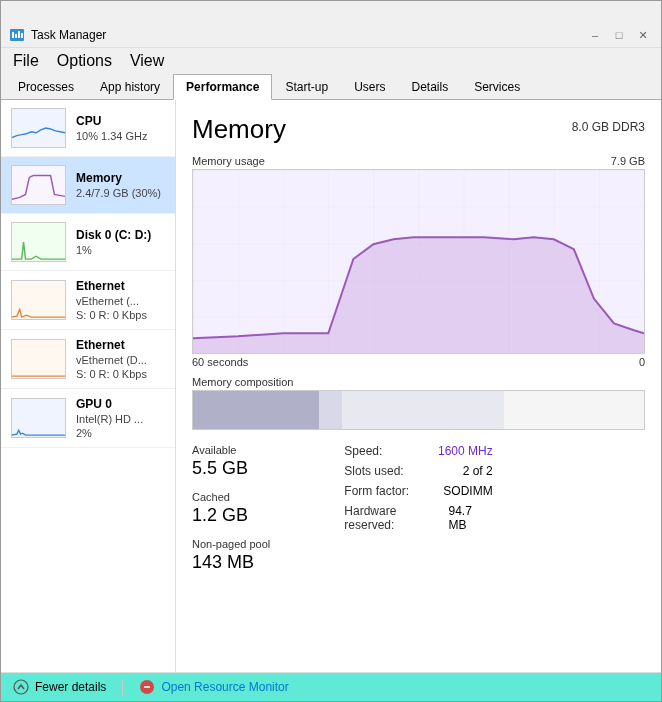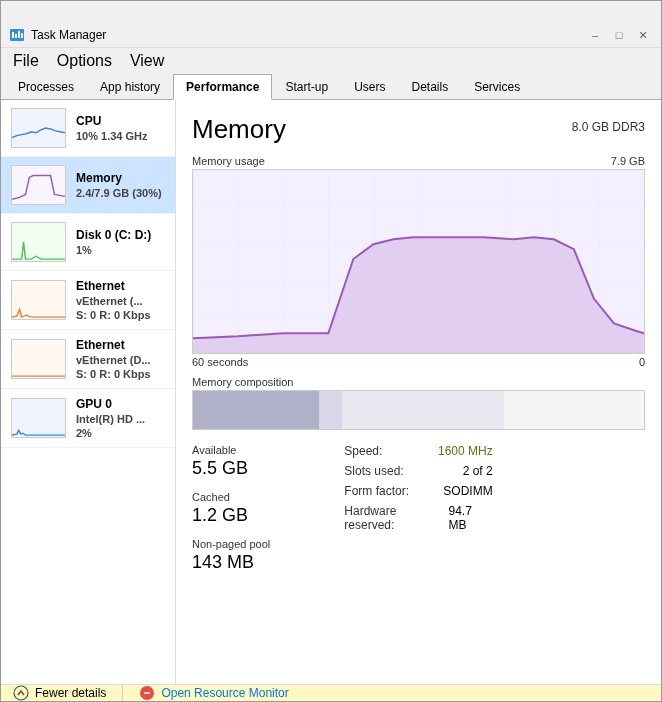--- a/index.html
+++ b/index.html
@@ -117,21 +117,21 @@
       width: 55px;
       height: 40px;
       border: 1px solid #ccc;
       background: #fff;
       flex-shrink: 0;
       overflow: hidden;
       position: relative;
     }
     .sidebar-info { flex: 1; }
     .sidebar-name { font-weight: 600; font-size: 12px; color: #000; }
-    .sidebar-detail { font-size: 11px; color: #444; margin-top: 2px; font-weight: bold; }
+    .sidebar-detail { font-size: 11px; color: #444; margin-top: 2px; }
     .main-panel {
       flex: 1;
       padding: 14px 16px;
       overflow-y: auto;
       background: #fff;
     }
     .main-header {
       display: flex;
       justify-content: space-between;
       align-items: flex-start;
@@ -216,28 +216,28 @@
     .stat-label { font-size: 11px; color: #333; margin-bottom: 2px; }
     .stat-value { font-size: 18px; font-weight: 300; color: #000; }
     .right-row {
       display: flex;
       justify-content: space-between;
       margin-bottom: 6px;
       font-size: 12px;
     }
     .right-label { color: #333; }
     .right-value { color: #000; font-weight: 400; }
-    .right-value.highlight { color: #4d7c0f; margin-left: 20px; }
+    .right-value.highlight { color: #6d28d9; margin-left: 20px; }
     .footer {
       border-top: 1px solid #ddd;
-      padding: 0 12px;
+      padding: 6px 12px;
       display: flex;
       align-items: center;
       gap: 16px;
-      background: #fef9c3;
+      background: #5eead4;
     }
     .footer-btn {
       display: flex;
       align-items: center;
       gap: 6px;
       cursor: pointer;
       font-size: 12px;
       color: #000;
       background: none;
       border: none;

